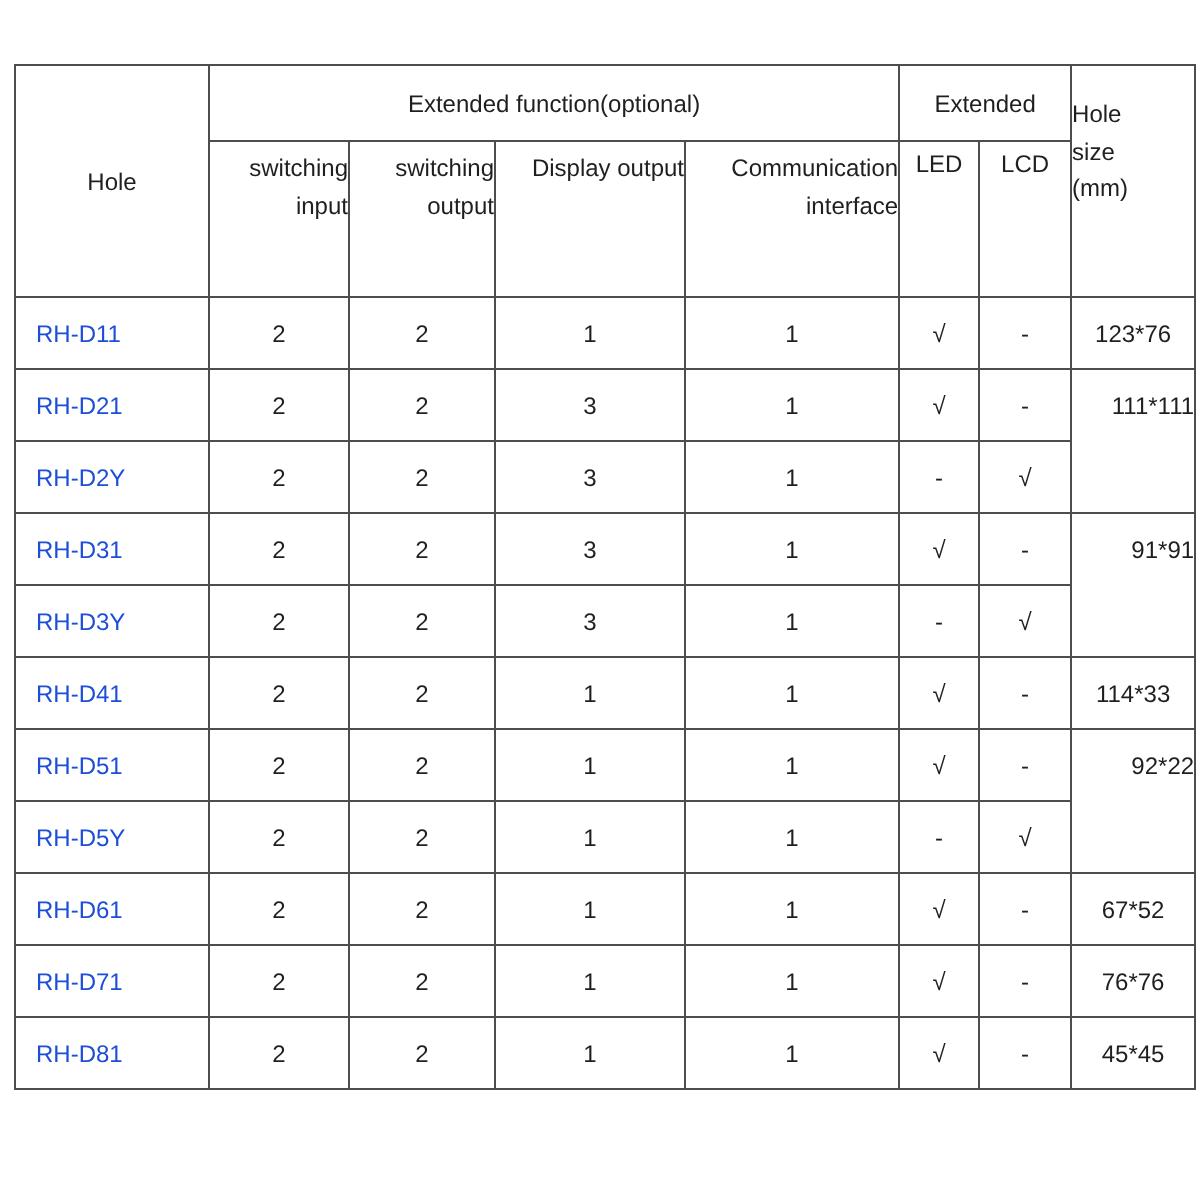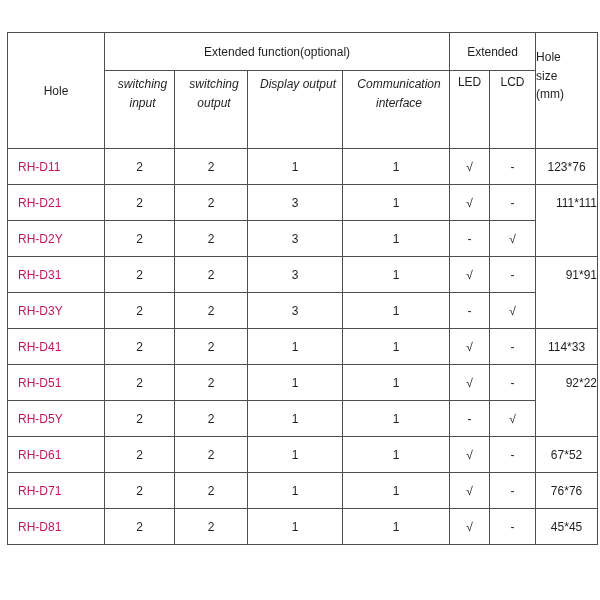--- a/index.html
+++ b/index.html
@@ -24,25 +24,25 @@
     border: 1px solid #4d4d4d;
     font-size: 12px;
     text-align: center;
     vertical-align: middle;
     overflow: hidden;
   }
   
   tr.h1 td { height: 38px; }
   tr.h2 td { height: 78px; vertical-align: top; padding-top: 4px; }
   td.model-head { vertical-align: middle; text-align: center; }
-  td.left-head { text-align: center; padding-left: 6px; white-space: pre-line; line-height: 1.55; font-style: italic; }
+  td.left-head { text-align: right; padding-left: 6px; white-space: pre-line; line-height: 1.55; }
   td.center-head-top { text-align: left; white-space: pre-line; line-height: 1.55; vertical-align: top; padding-top: 15px; margin-top: 48px; }
   
   tr.data td { height: 36px; }
-  td.model-cell { text-align: left; padding-left: 10px; color: #be185d; }
+  td.model-cell { text-align: left; padding-left: 10px; color: #1d4ed8; }
   td.merged-top { vertical-align: top; padding-top: 11px; text-align: right; }
 </style>
 </head>
 <body>
 
 <div class="table-wrap">
   <table>
     <colgroup>
       <col style="width:97px">
         <col style="width:70px">

